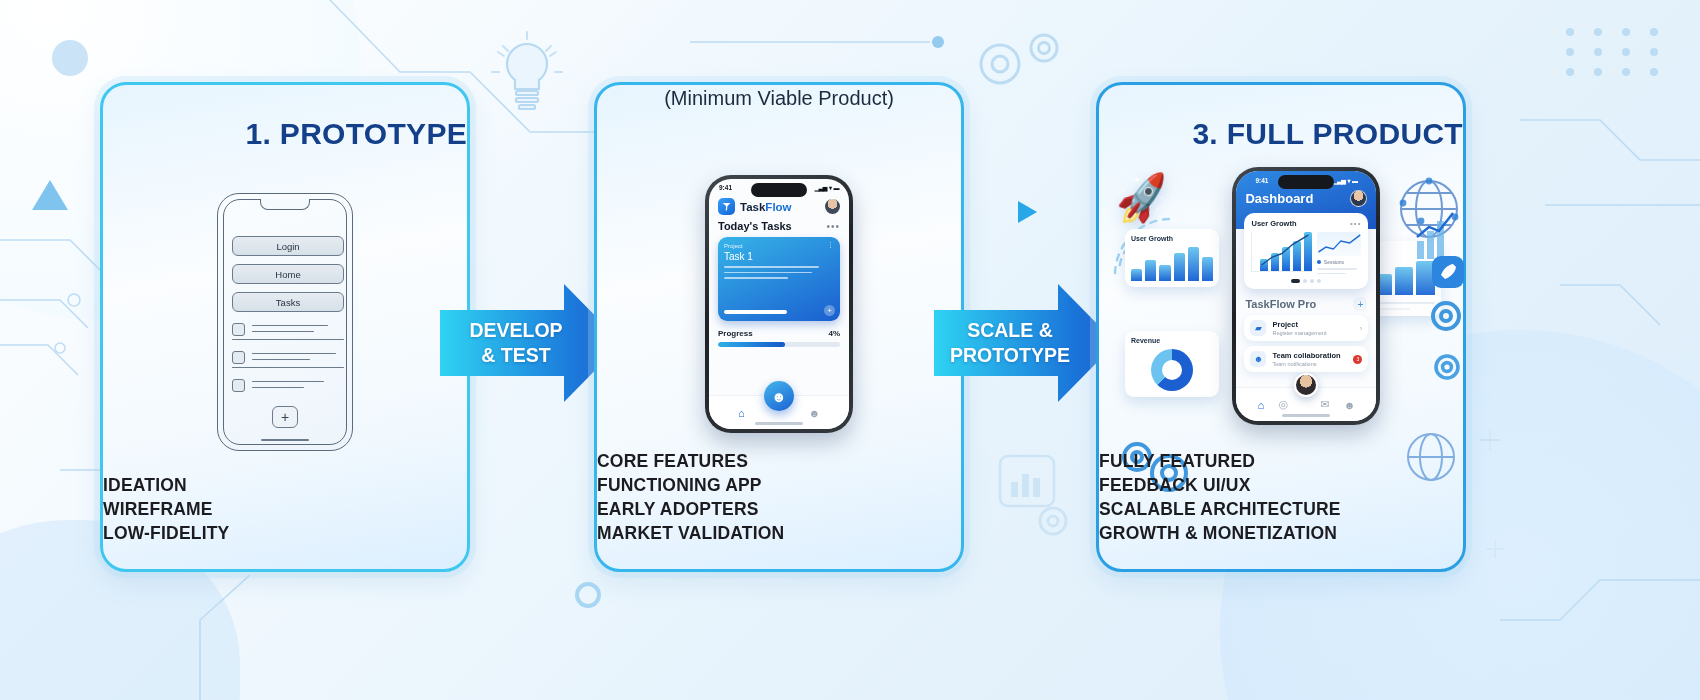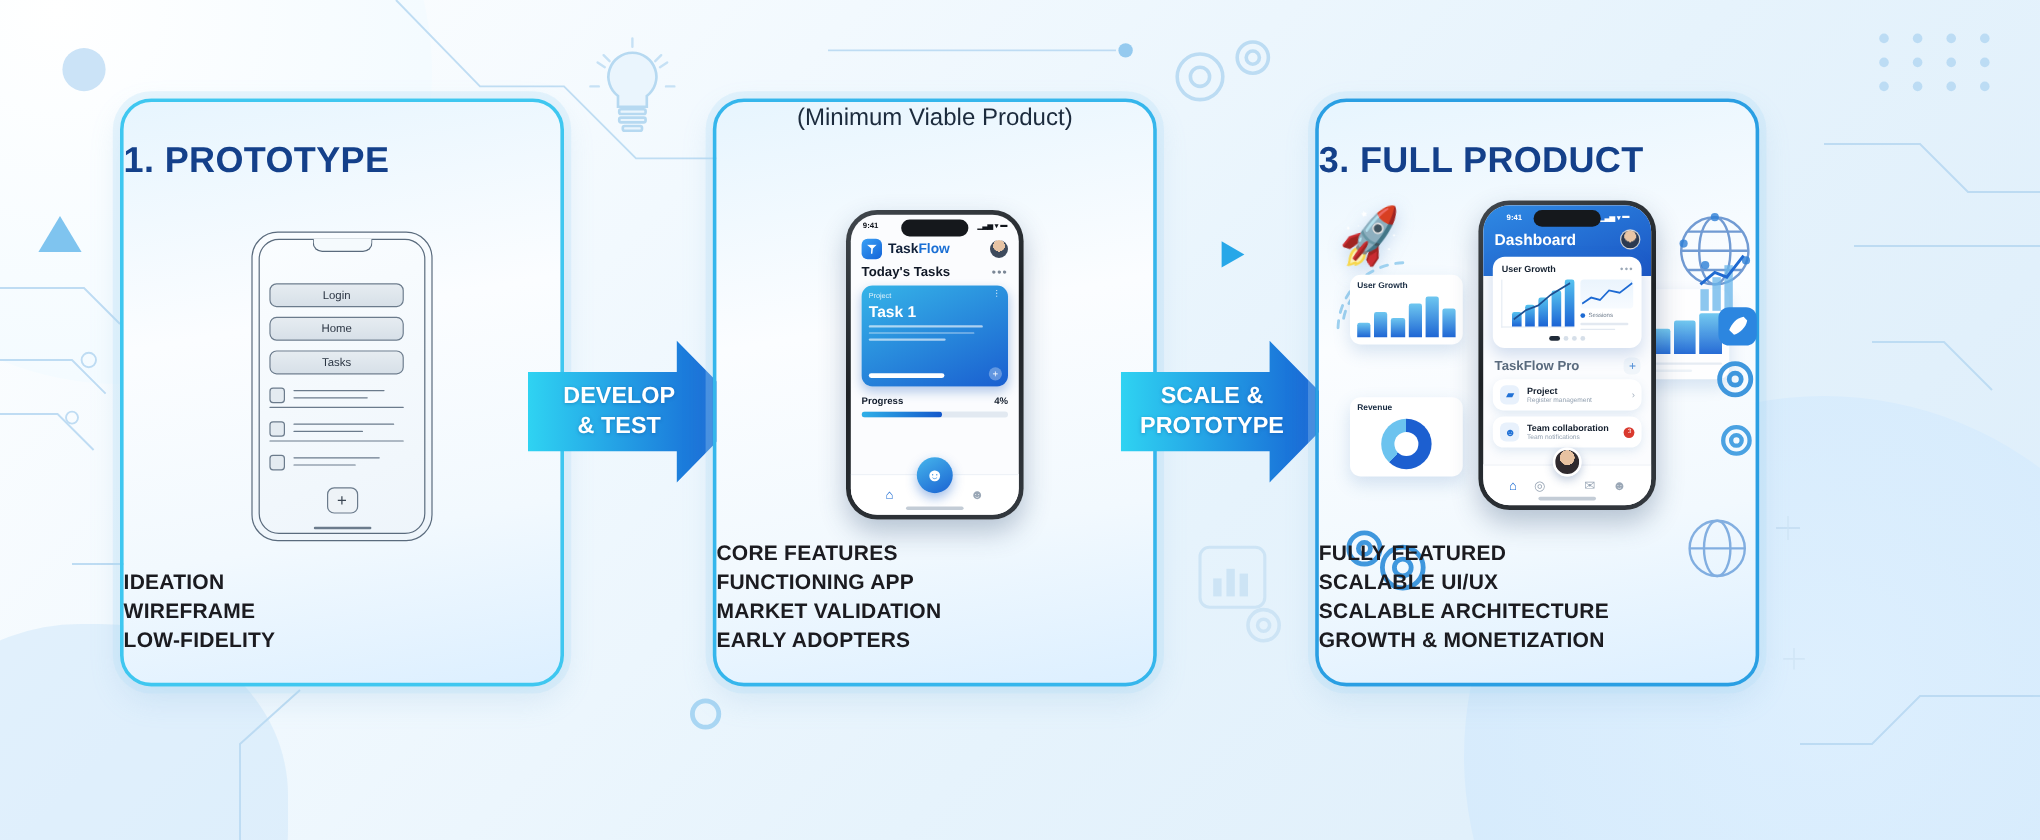--- a/index.html
+++ b/index.html
@@ -40,40 +40,40 @@
     border-radius:26px;
     border:3px solid;
     background:linear-gradient(170deg,#e7f5fe 0%,#fbfdff 38%,#f2f9fe 72%,#dcefff 100%);
     box-shadow:0 0 0 6px rgba(180,222,248,.28), 0 10px 26px rgba(120,175,215,.20);
   }
   #panel1 { left:100px;  border-color:#3fc7f0; }
   #panel2 { left:594px;  border-color:#35b6ec; }
   #panel3 { left:1096px; border-color:#2a9fe3; }
 
   .panel-title {
-    text-align:left; color:#14408a; font-weight:bold;
+    text-align:right; color:#14408a; font-weight:bold;
     font-size:30px; letter-spacing:.3px; margin-top:32px;
   }
   #panel2 .panel-title { margin-top:30px; }
   .panel-sub {
     text-align:center; color:#1c2b3d; font-size:20px; margin-top:2px; font-weight:400;
   }
 
   .panel-caption {
     position:absolute; left:0; right:0; bottom:24px; 
     color:#1b1b20; font-weight:bold; font-size:17.5px; line-height:24px;
     letter-spacing:.2px;
   }
 
   .art { position:absolute; left:0; right:0; top:112px; height:290px; }
 
   
   .wf-phone {
     position:absolute; left:50%; transform:translateX(-50%); top:-4px;
-    width:151px; height:258px; border-radius:22px;
+    width:136px; height:258px; border-radius:22px;
     border:1.6px solid #5a6b7d; background:linear-gradient(160deg,#fafdff,#eef5fb);
   }
   .wf-inner { position:absolute; inset:5px; border-radius:17px; border:1.4px solid #5a6b7d; }
   .wf-notch { position:absolute; left:50%; transform:translateX(-50%); top:5px;
               width:50px; height:11px; border:1.4px solid #5a6b7d; border-top:none;
               border-radius:0 0 8px 8px; background:#f5fafd; }
   .wf-btn { position:absolute; left:14px; width:112px; height:20px; border-radius:6px;
             border:1.3px solid #6b7b8c; background:linear-gradient(180deg,#e6ecf1,#d7e0e8);
             font-size:9.5px; color:#2a3442; display:flex; align-items:center; justify-content:center; }
   .wf-row { position:absolute; left:14px; width:112px; height:20px; }
@@ -115,21 +115,21 @@
   .tf-tt { display:flex; align-items:center; padding:3px 9px 5px; }
   .tf-tt b { font-size:11px; color:#101826; }
   .tf-tt i { margin-left:auto; letter-spacing:1px; color:#7b8796; font-style:normal; font-size:10px; }
 
   .cards { display:flex; gap:6px; padding:0 9px; }
   .card { flex:1; border-radius:9px; padding:6px; height:84px; position:relative; }
   .card.blue { background:linear-gradient(155deg,#36b4e8,#1a5fd0); color:#fff;
                box-shadow:0 4px 9px rgba(30,95,190,.32); }
   .card.white{ background:#fff; color:#12203a; box-shadow:0 3px 8px rgba(120,160,200,.22); }
   .card .lbl { font-size:6px; opacity:.85; }
-  .card .ttl { font-size:13px; font-weight:bold; margin-top:2px; }
+  .card .ttl { font-size:10px; font-weight:normal; margin-top:2px; }
   .card .bar { height:1.7px; border-radius:2px; margin-top:4px; }
   .card.blue .bar { background:rgba(255,255,255,.62); }
   .card.white .bar{ background:#d2dce8; }
   .card .dots3 { position:absolute; right:6px; top:5px; font-size:7px; line-height:5px; opacity:.85; }
   .card .pbar { position:absolute; left:6px; bottom:7px; height:4px; width:52%; border-radius:3px; }
   .card.blue .pbar { background:#fff; }
   .card.white .pbar{ background:linear-gradient(90deg,#35b2e7,#1a63d2); }
   .card .fab { position:absolute; right:5px; bottom:5px; width:11px; height:11px; border-radius:50%;
                display:flex; align-items:center; justify-content:center; font-size:8px; }
   .card.blue .fab { background:rgba(255,255,255,.30); color:#fff; }
@@ -426,22 +426,22 @@
           </div>
           <div class="fabmid">☻</div>
           <div class="hbar"></div>
         </div>
       </div>
     </div>
 
     <div class="panel-caption">
       <div>CORE FEATURES</div>
       <div>FUNCTIONING APP</div>
+      <div>EARLY ADOPTERS</div>
       <div>MARKET VALIDATION</div>
-      <div>EARLY ADOPTERS</div>
     </div>
   </section>
 
   <div class="arrow" id="arrow2">
     <svg viewBox="0 0 182 122" style="position:absolute;inset:0;width:100%;height:100%;">
       <defs>
           <linearGradient id="ag2" x1="0" y1="0" x2="1" y2="0">
         <stop offset="0" stop-color="#2fd3f2"></stop>
             <stop offset="1" stop-color="#1459d2"></stop>
       </linearGradient>
@@ -634,19 +634,19 @@
             <span class="ic mut">✉</span>
             <span class="ic mut">☻</span>
           </div>
           <div class="hbar"></div>
         </div>
       </div>
     </div>
 
     <div class="panel-caption">
       <div>FULLY FEATURED</div>
-      <div>SCALABLE UI/UX</div>
+      <div>FEEDBACK UI/UX</div>
       <div>SCALABLE ARCHITECTURE</div>
       <div>GROWTH &amp; MONETIZATION</div>
     </div>
   </section>
 
 </div>
 
 </body></html>

